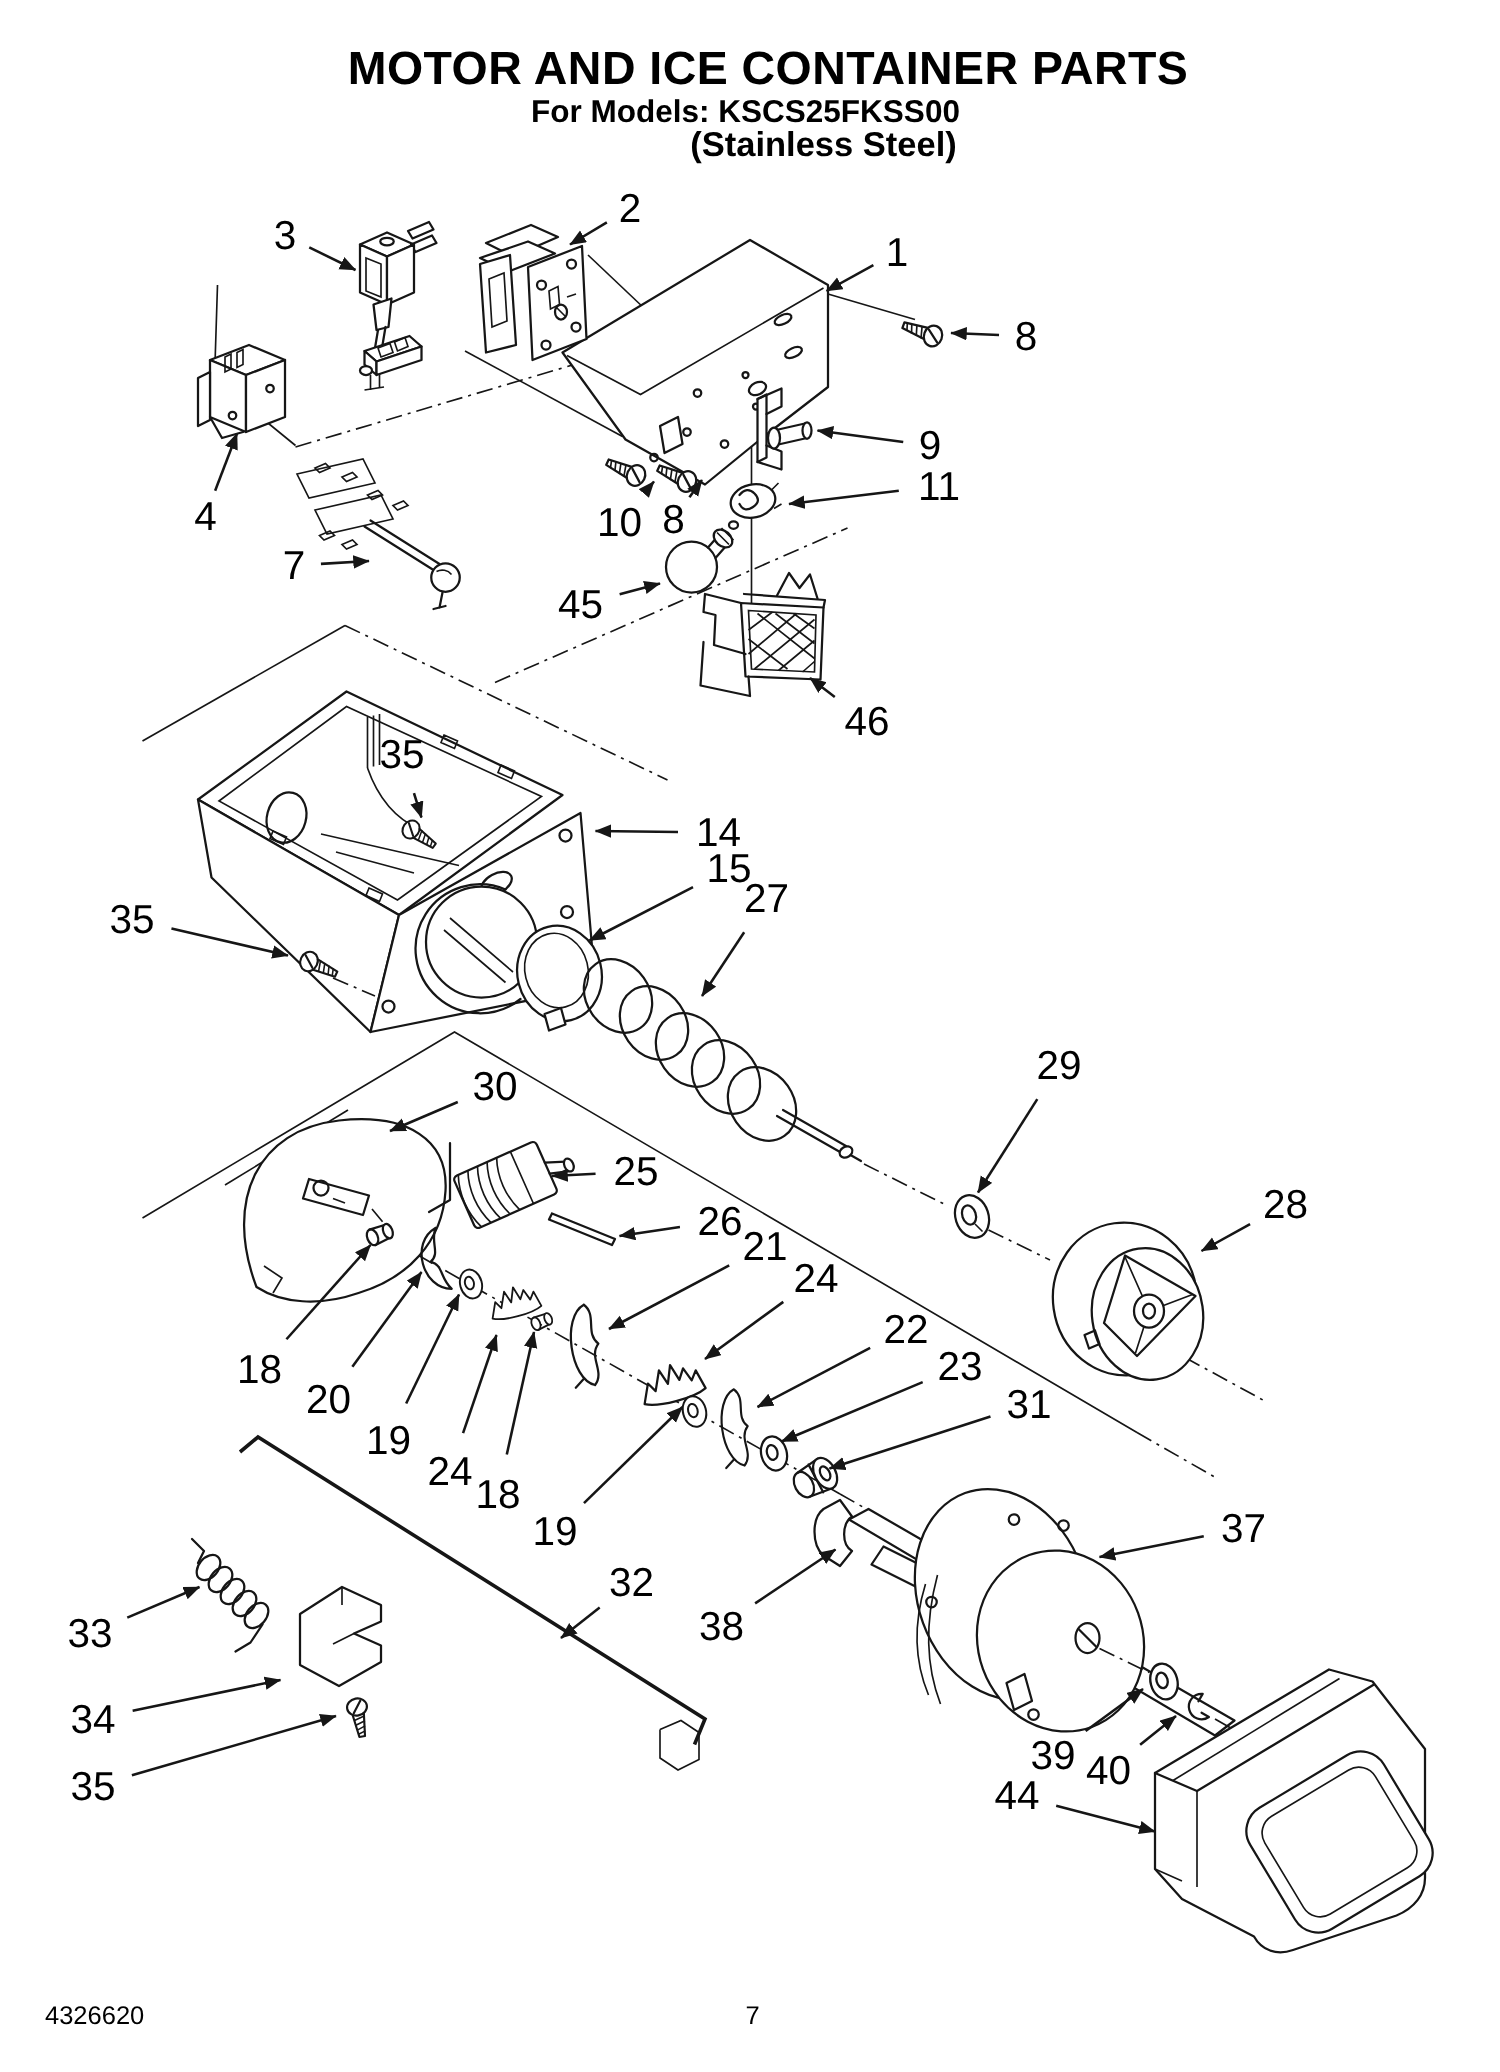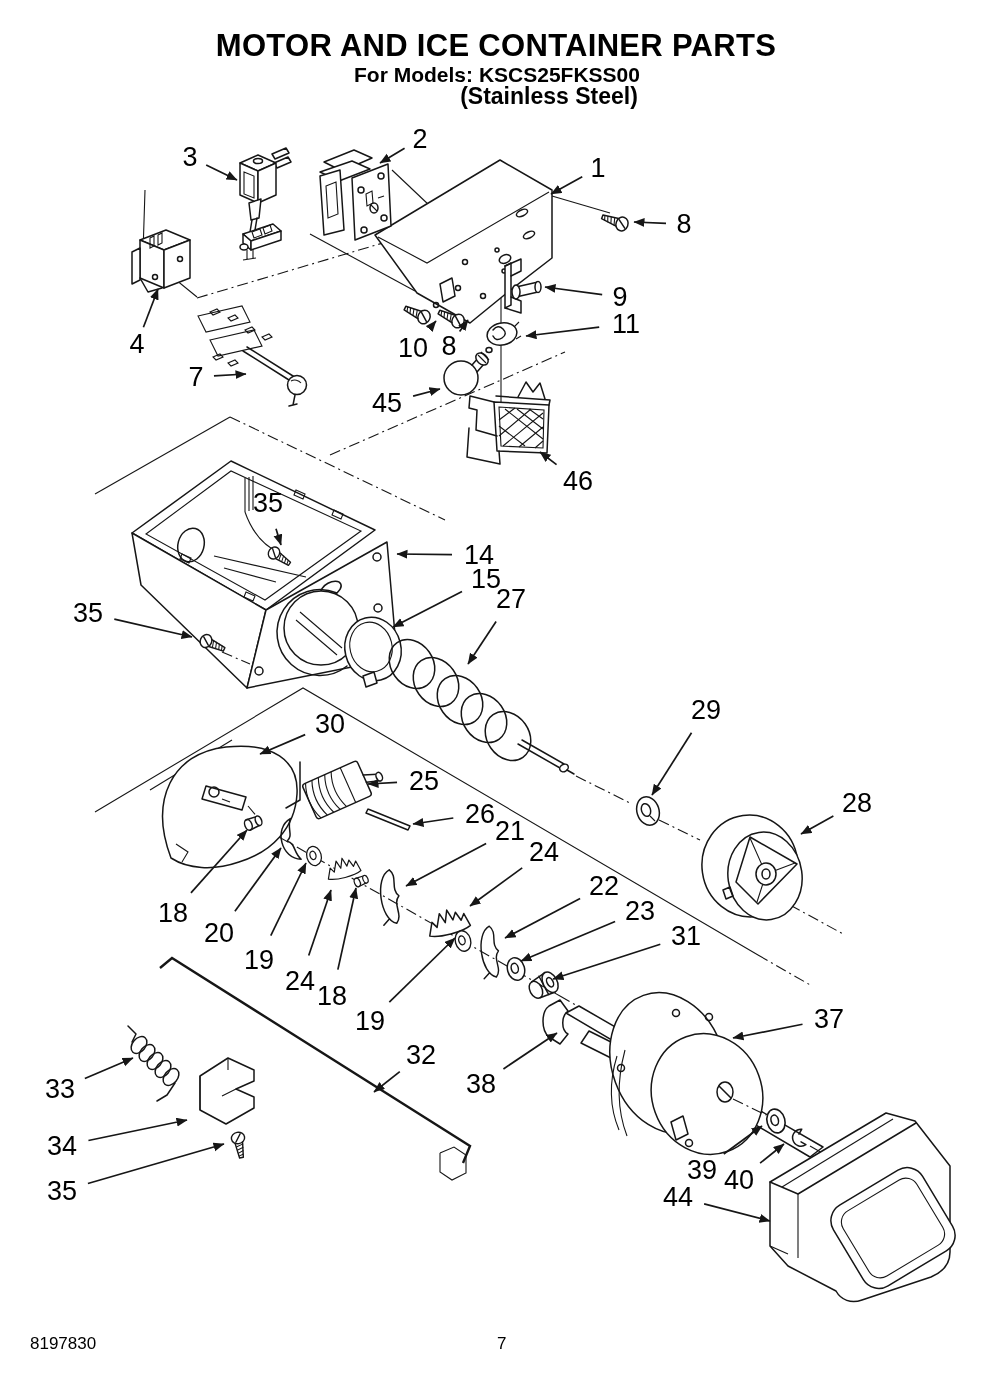--- a/index.html
+++ b/index.html
@@ -1,18 +1,18 @@
 <!DOCTYPE html>
 <html><head>
 <meta charset="utf-8">
 <style>
   html,body{margin:0;padding:0;background:#e8e8e8;}
   .page{position:relative;width:1000px;height:1381px;background:#ffffff;overflow:hidden;
         font-family:"Liberation Sans",sans-serif;color:#000;}
-  .title{position:absolute;top:28px;left:496px;transform:translateX(-50%);
+  .title{position:absolute;top:28px;left:512px;transform:translateX(-50%);
          font-size:31px;font-weight:bold;white-space:nowrap;letter-spacing:.3px;}
   .sub1{position:absolute;top:63px;left:497px;transform:translateX(-50%);
         font-size:21px;font-weight:bold;white-space:nowrap;}
   .sub2{position:absolute;top:83px;left:549px;transform:translateX(-50%);
         font-size:23px;font-weight:bold;white-space:nowrap;}
   .footer-left{position:absolute;top:1334px;left:30px;font-size:17px;}
   .footer-center{position:absolute;top:1334px;left:497px;font-size:17px;}
   svg{position:absolute;top:0;left:0;}
   svg .ln{fill:none;stroke:#161616;stroke-width:1.5;stroke-linecap:round;stroke-linejoin:round;}
   svg .fw{fill:#ffffff;stroke:#161616;stroke-width:1.5;stroke-linejoin:round;}
@@ -442,15 +442,15 @@
         <text x="702" y="1170" text-anchor="middle" dominant-baseline="central" class="callout">39</text>
         <line x1="760.0834578549618" y1="1163.1332337160306" x2="784" y2="1144" class="leader" marker-end="url(#arrowhead)"></line>
         <text x="739" y="1180" text-anchor="middle" dominant-baseline="central" class="callout">40</text>
         <line x1="87.93073021493018" y1="1183.4768869129523" x2="224" y2="1144" class="leader" marker-end="url(#arrowhead)"></line>
         <text x="62" y="1191" text-anchor="middle" dominant-baseline="central" class="callout">35</text>
         <line x1="704.1256663547148" y1="1203.815391222969" x2="770" y2="1221" class="leader" marker-end="url(#arrowhead)"></line>
         <text x="678" y="1197" text-anchor="middle" dominant-baseline="central" class="callout">44</text>
       </g>
   </svg>
 
-  <div class="footer-left">8197830</div>
+  <div class="footer-left">4326620</div>
   <div class="footer-center">7</div>
 </div>
 
 </body></html>

